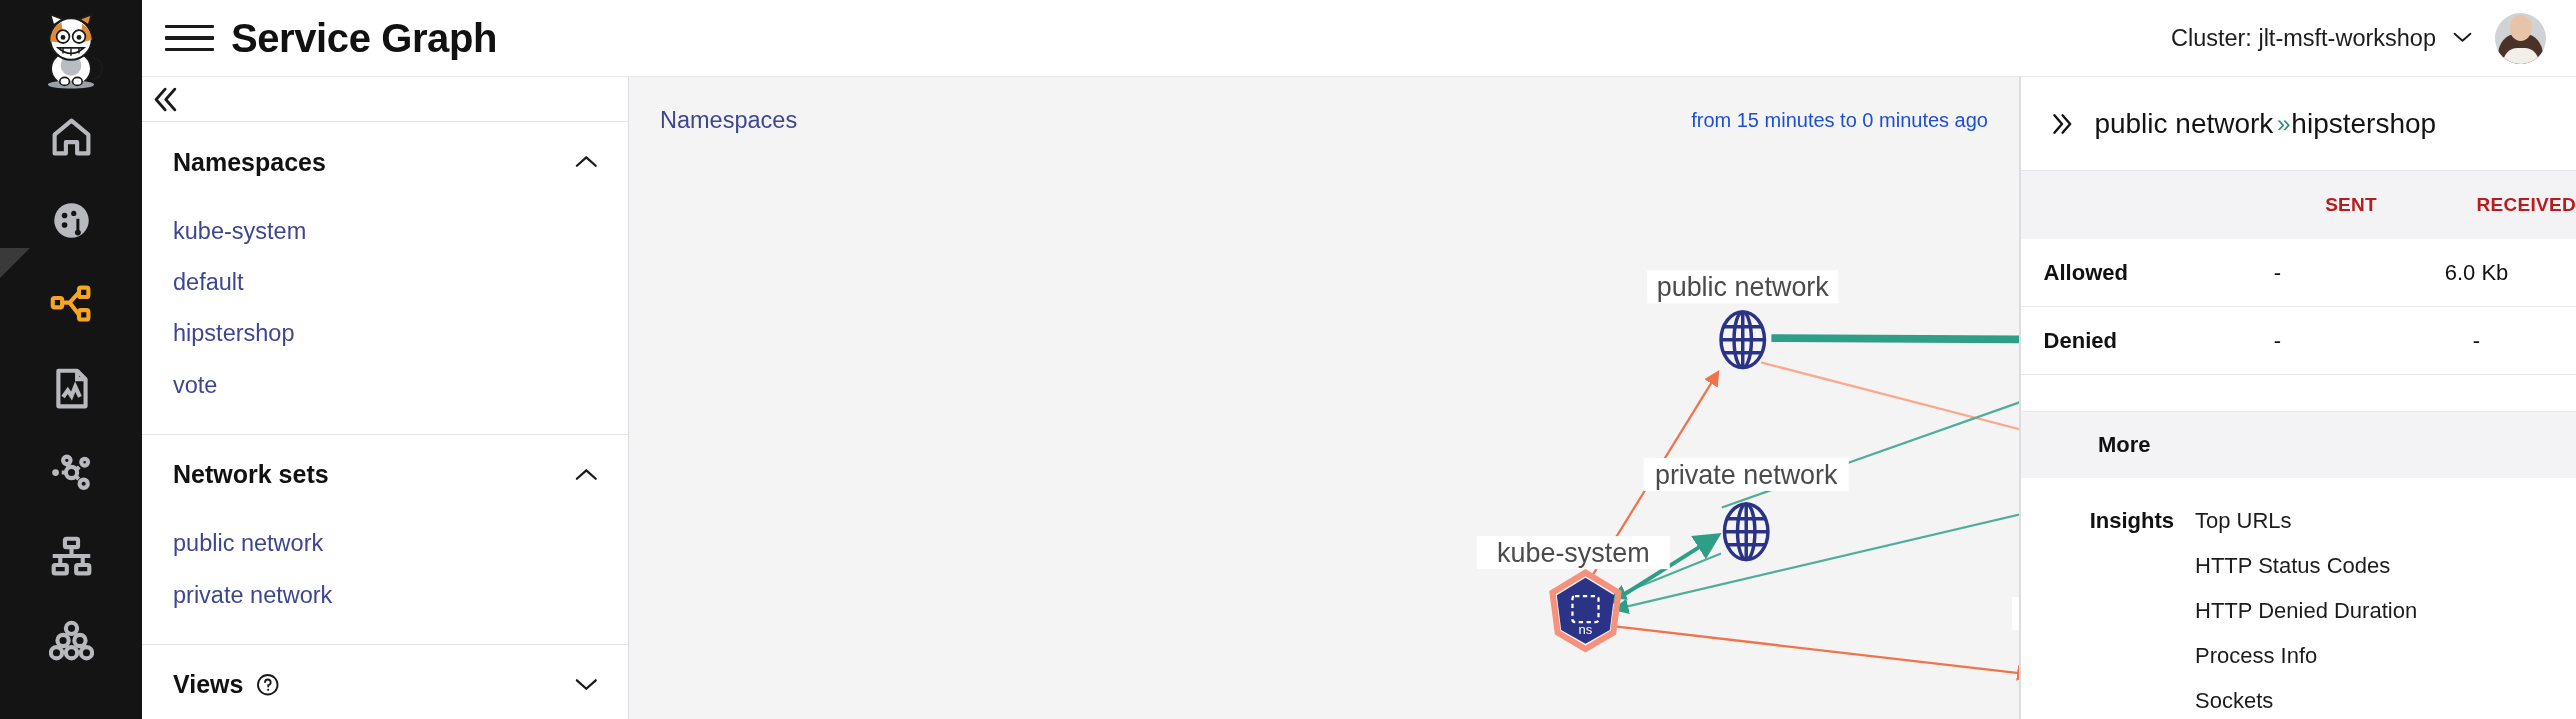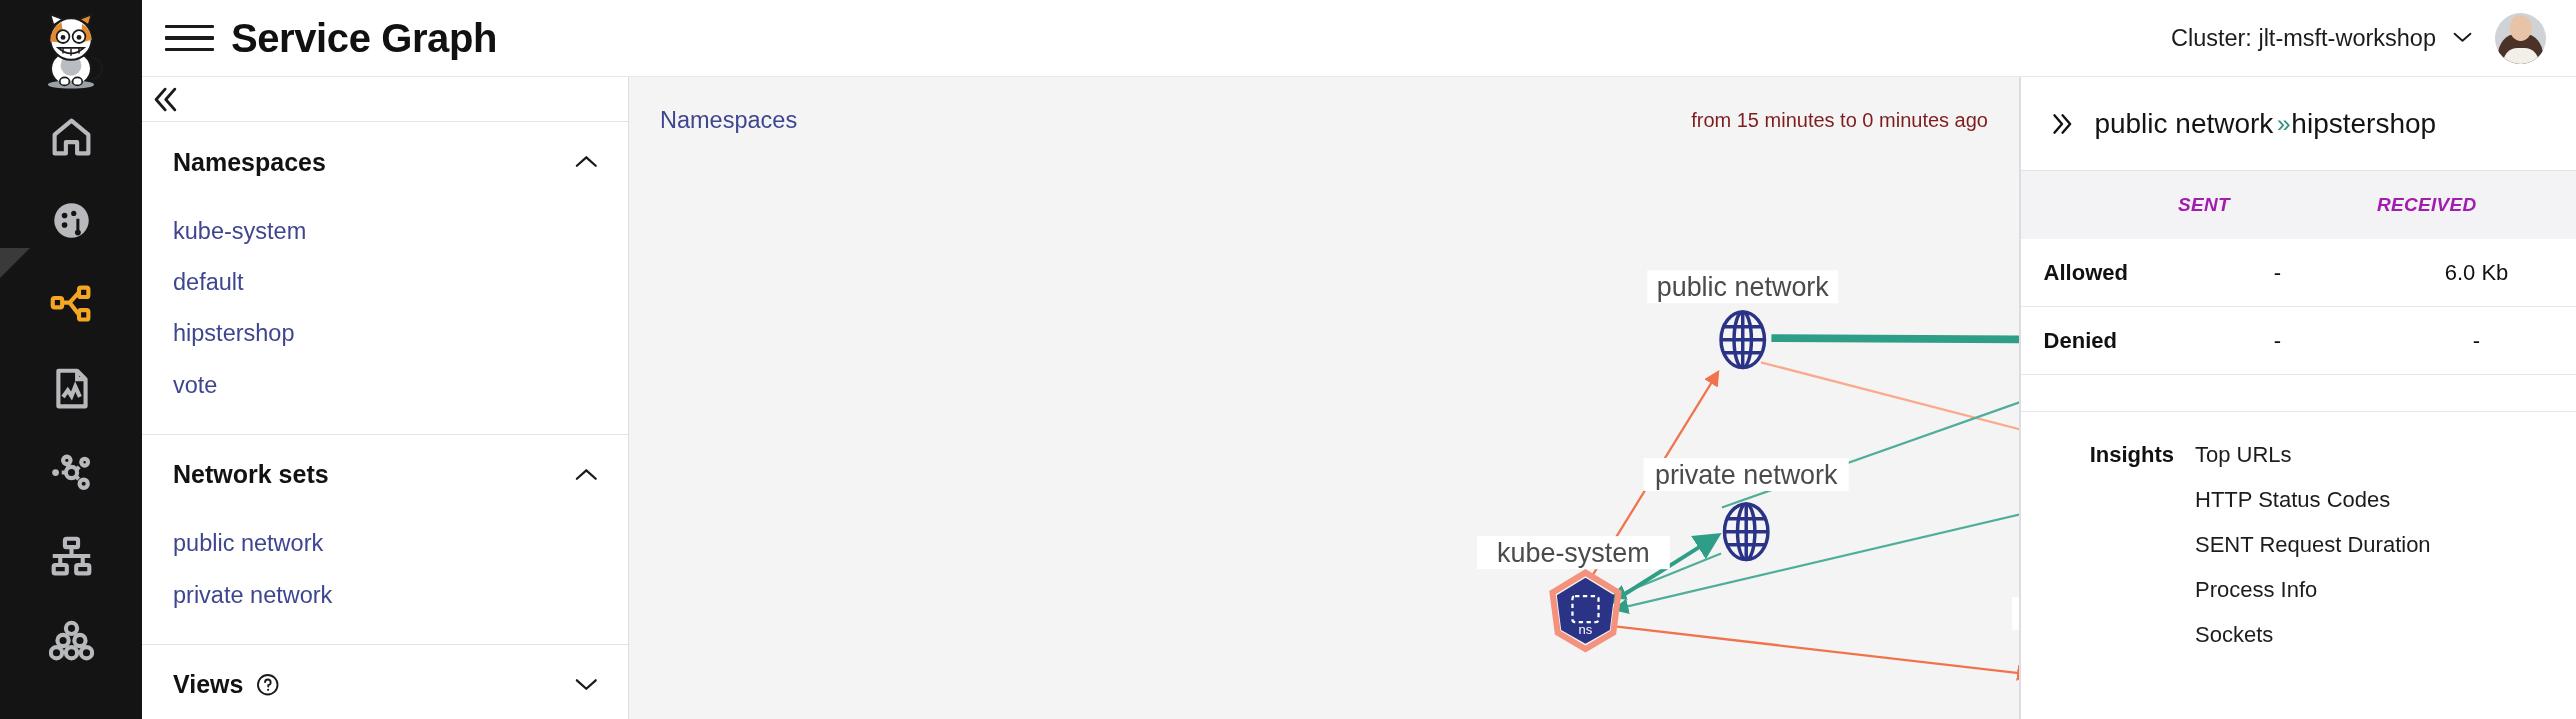--- a/index.html
+++ b/index.html
@@ -103,21 +103,21 @@
   
   .canvas {
     flex: 1; min-width: 0; position: relative;
     background: #f4f4f4; border-right: 0.9px solid #dcdce2;
   }
   .canvas-head {
     position: absolute; left: 0; right: 0; top: 0; height: 87px;
     display: flex; align-items: center; padding: 0 31px 0 31px;
   }
   .breadcrumb { font-size: 23.5px; color: #3f4690; cursor: pointer; }
-  .timerange { margin-left: auto; font-size: 20px; color: #7f1d1d; }
+  .timerange { margin-left: auto; font-size: 20px; color: #1d4ed8; }
   .graph-svg { position: absolute; inset: 0; width: 100%; height: 100%; }
   .node-label {
     font-family: "Liberation Sans", sans-serif;
     font-size: 31px; fill: #4b4b4b;
   }
   .ns-text { font-family: "Liberation Sans", sans-serif; font-size: 15px; fill: #ffffff; }
 
   
   .rpanel {
     width: 556px; min-width: 556px; height: 100%;
@@ -130,21 +130,21 @@
     border-bottom: 0.9px solid #e3e4e9;
   }
   .flow-header .dchev { flex: none; }
   .flow-title { display: flex; align-items: center; gap: 3.5px; white-space: nowrap; }
   .arrow-sep { color: #2f8f7d; font-size: 24.4px; letter-spacing: -2.6px; }
 
   .metrics-head {
     display: grid; grid-template-columns: 157px 1fr 1fr;
     background: #f3f3f5; height: 68px; align-items: center;
   }
-  .metrics-head div { font-size: 19px; font-weight: 700; color: #a21caf; text-align: left; letter-spacing: 0.3px; font-style: italic; }
+  .metrics-head div { font-size: 19px; font-weight: 700; color: #b91c1c; text-align: right; letter-spacing: 0.3px; }
   .metric-row {
     display: grid; grid-template-columns: 157px 1fr 1fr;
     height: 68px; align-items: center;
     border-bottom: 1.7px solid #e8e8ec;
   }
   .metric-row .mk { font-size: 22px; font-weight: 700; color: #111; padding-left: 22.6px; }
   .metric-row .mv { font-size: 22px; color: #111; text-align: center; }
   .rpanel-gap { height: 37px; border-bottom: 1.7px solid #e8e8ec; }
 
   .more-head { height: 66px; background: #f3f3f5; display: flex; align-items: center; padding-left: 77px; }
@@ -471,28 +471,31 @@
         </div>
 
         <div class="metric-row">
           <div class="mk">Denied</div>
           <div class="mv">-</div>
           <div class="mv">-</div>
         </div>
 
         <div class="rpanel-gap"></div>
 
+        <div class="more-head">
+          <span>More</span>
+        </div>
 
 
         <div class="kv">
           <div class="kv-key">Insights</div>
           <div class="kv-val kv-list">
             <span>Top URLs</span>
             <span>HTTP Status Codes</span>
-            <span>SENT Request Duration</span>
+            <span>HTTP Denied Duration</span>
             <span>Process Info</span>
             <span>Sockets</span>
           </div>
         </div>
 
       </div>
 
     </div>
   </div>
 </div>

